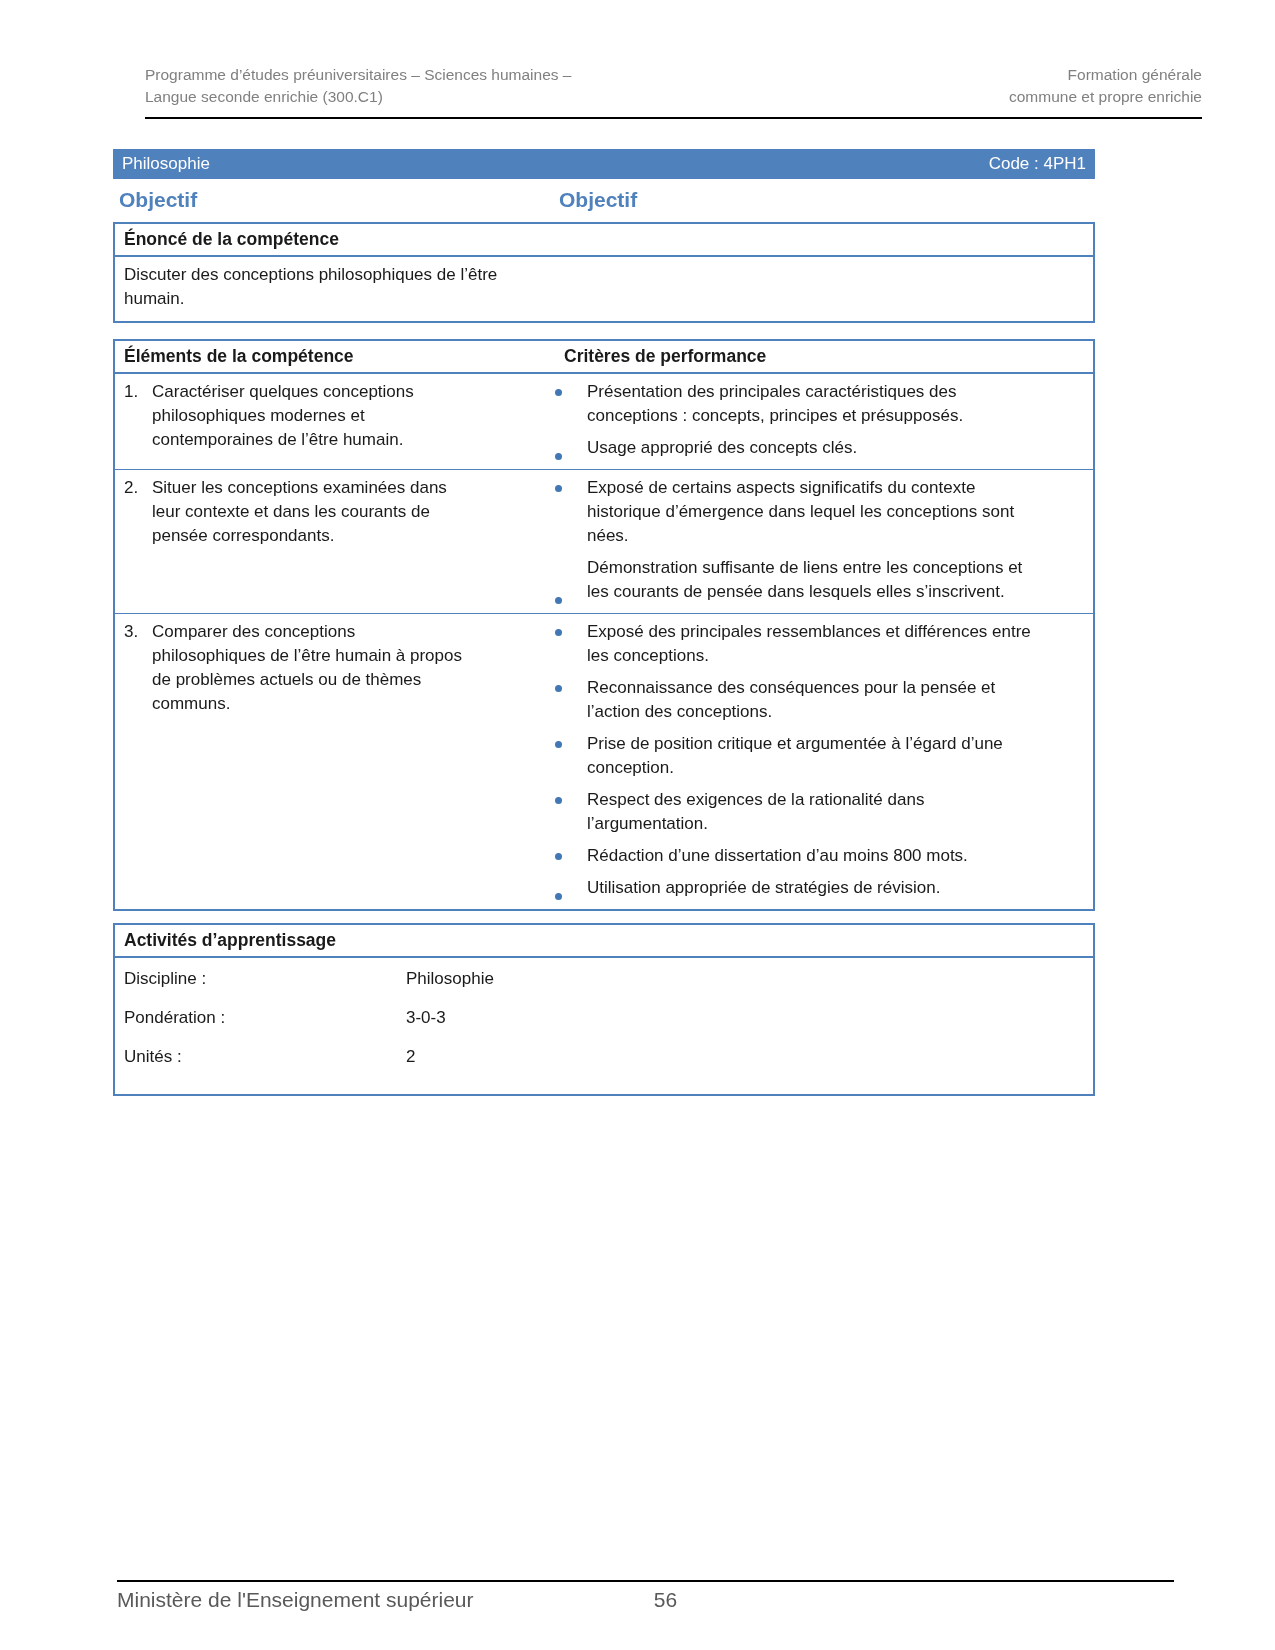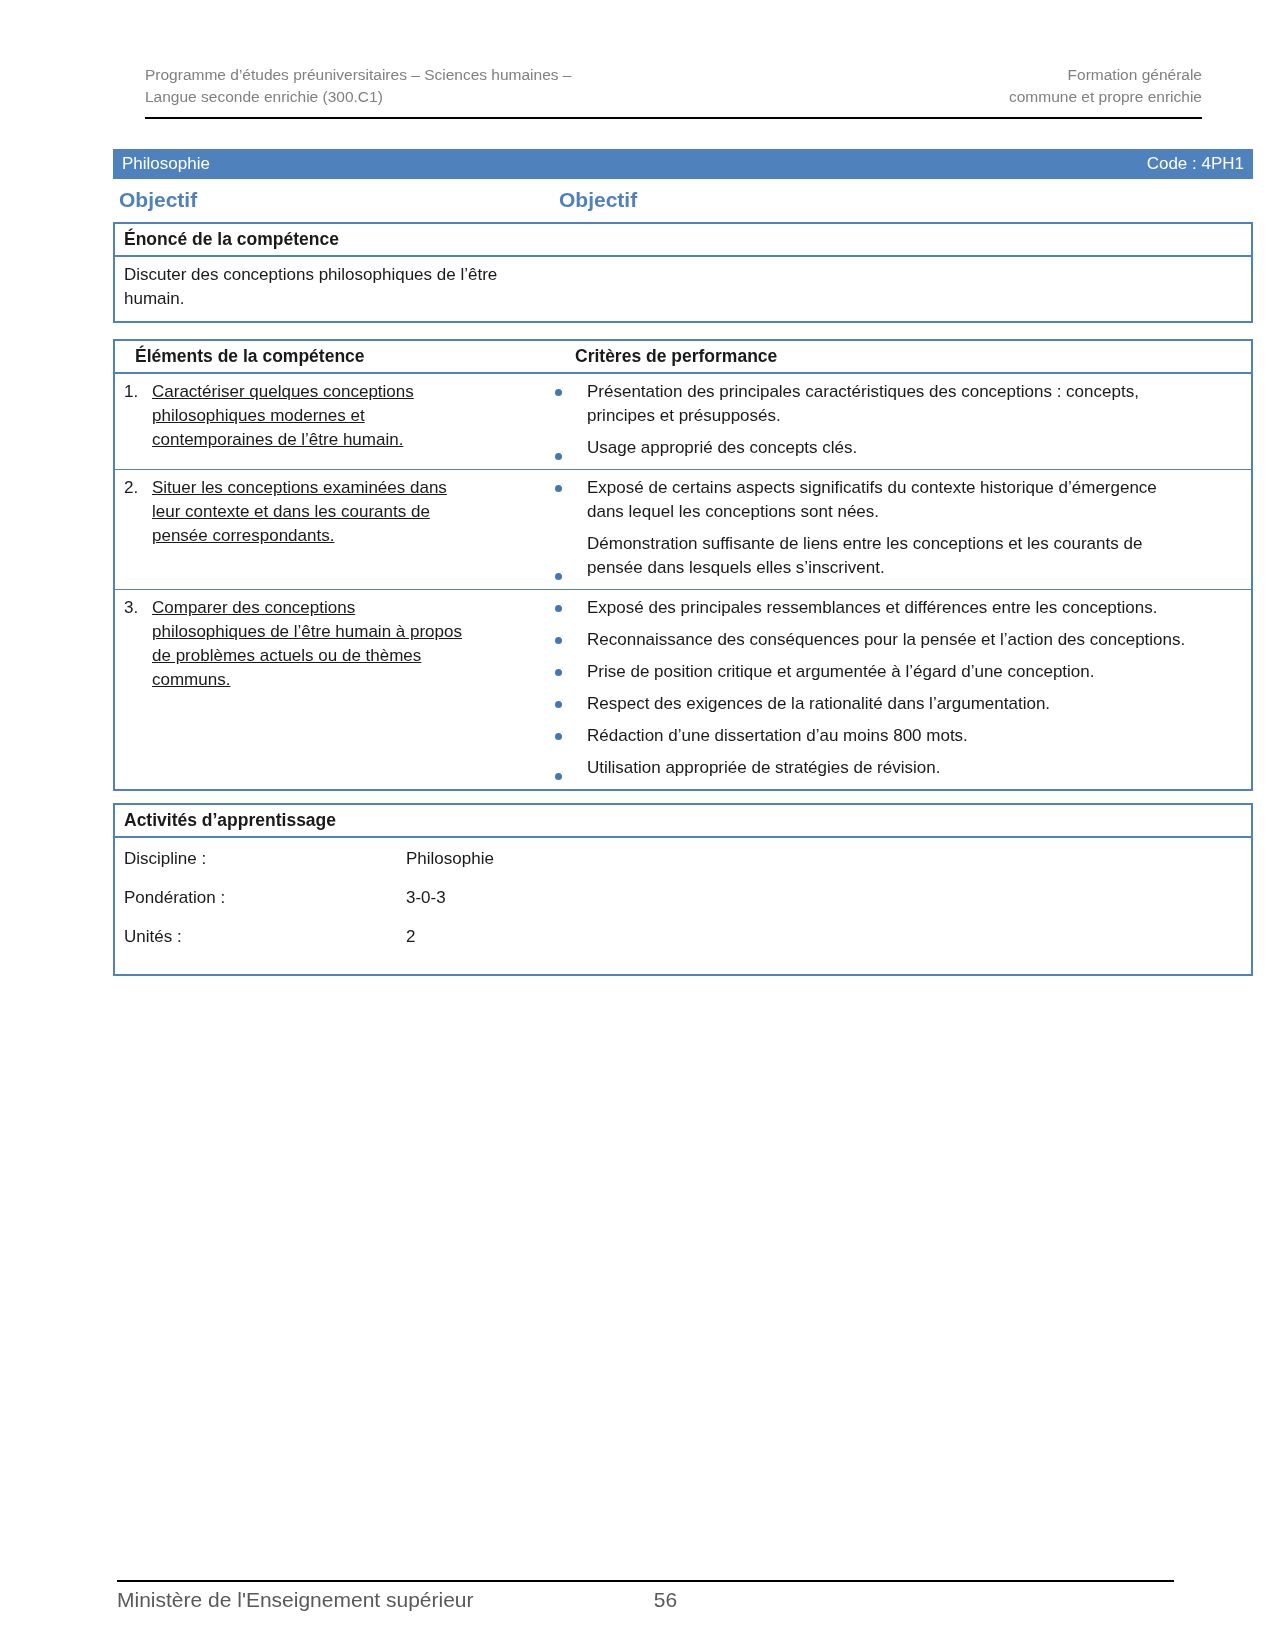--- a/index.html
+++ b/index.html
@@ -16,21 +16,21 @@
   .doc-header{
     position:absolute;left:107px;top:64px;width:1057px;
     display:flex;justify-content:space-between;
     font-size:15.5px;line-height:22px;color:#808080;
     border-bottom:2px solid #000;
     padding-bottom:9px;
     margin-left:38px;
   }
   .doc-header .right{text-align:right;}
   
-  .content{position:absolute;left:113px;top:149px;width:1140px;}
+  .content{position:absolute;left:113px;top:149px;width:982px;}
   .title-bar{
     background:#4f81bd;color:#ffffff;
     height:30px;display:flex;justify-content:space-between;align-items:center;
     padding:0 9px;box-sizing:border-box;
     font-size:17px;
   }
   .section-headings{
     display:grid;grid-template-columns:440px 1fr;
     margin-top:9px;
     font-size:21px;font-weight:bold;color:#4f81bd;
@@ -51,29 +51,29 @@
   .t1{margin-top:10px;}
   .t1 .t1-body{padding:6px 9px 10px;}
   .t1 .t1-body p{margin:0;max-width:380px;}
   
   .t2{margin-top:16px;}
   .t2-headrow{
     display:grid;grid-template-columns:440px 1fr;
     font-weight:bold;font-size:17.5px;
     border-bottom:2px solid #4f81bd;
   }
-  .t2-headrow div{padding:3px 20px 4px;}
+  .t2-headrow div{padding:3px 9px 4px;}
   .t2-row{
     display:grid;grid-template-columns:440px 1fr;
     padding:6px 0 9px;
   }
   .t2-row + .t2-row{border-top:1.5px solid #4f81bd;}
   .el-cell{display:flex;padding-left:9px;box-sizing:border-box;}
   .el-num{width:28px;flex:0 0 28px;}
-  .el-text{max-width:320px;text-decoration:underline;}
+  .el-text{max-width:320px;}
   .crit-cell{padding-right:55px;box-sizing:border-box;}
   .crit-item{display:flex;margin-bottom:8px;}
   .crit-item:last-child{margin-bottom:0;align-items:flex-end;}
   .bullet-dot{
     flex:0 0 7px;width:7px;height:7px;border-radius:50%;
     background:#4177b5;margin:9px 25px 0 0;
   }
   
   .t3{margin-top:12px;}
   .t3-body{padding:9px 9px 25px;}

